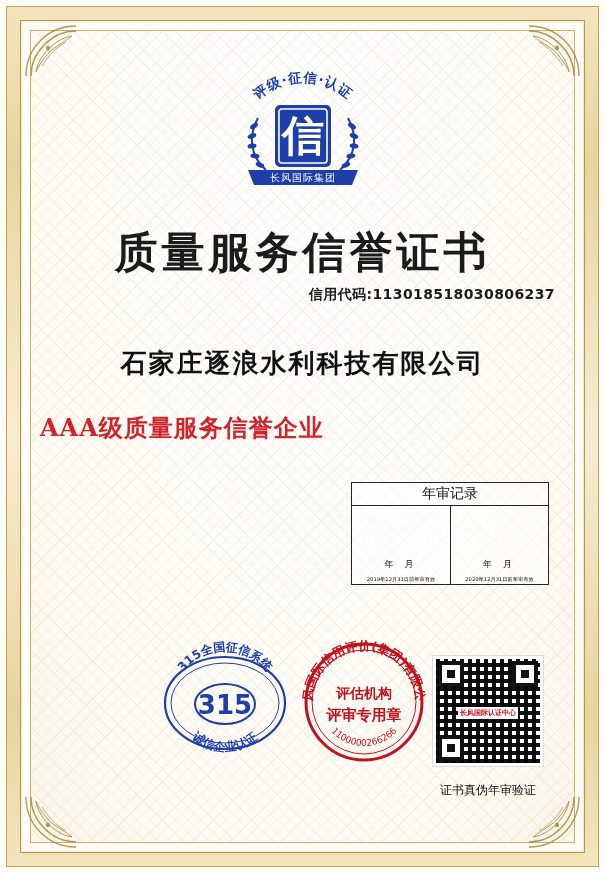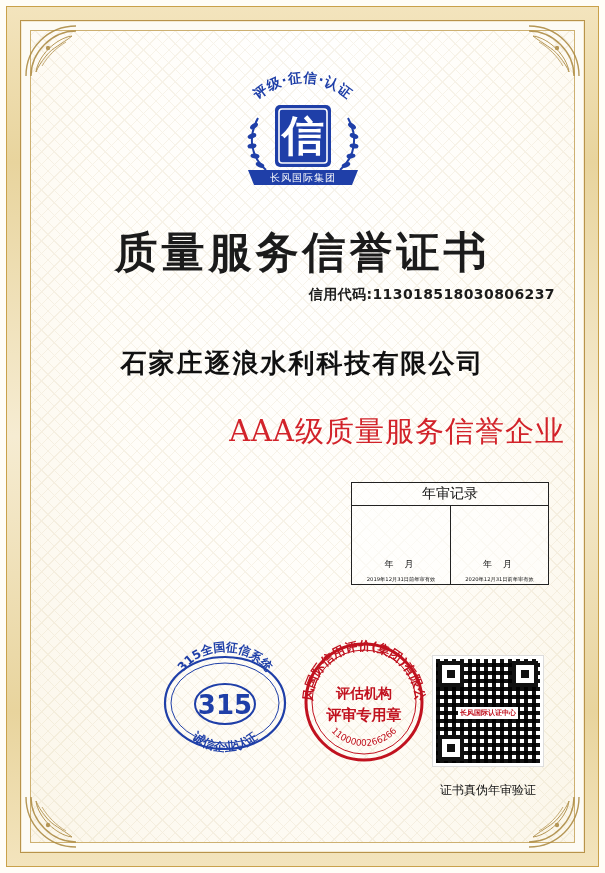--- a/index.html
+++ b/index.html
@@ -119,24 +119,24 @@
     font-weight: bold;
     font-size: 26px;
     letter-spacing: 2px;
     color: #111;
   }
 
   .award {
     position: absolute;
     top: 372px;
     left: 0; right: 0;
-    text-align: right;
+    text-align: left;
     font-family: "DejaVu Serif", serif;
-    font-weight: normal;
-    font-size: 29px;
+    font-weight: bold;
+    font-size: 24px;
     letter-spacing: 1px;
     color: #d2232a;
   }
 
   
   .details {
     position: absolute;
     left: 24px;
     top: 458px;
     font-family: "DejaVu Serif", serif;

